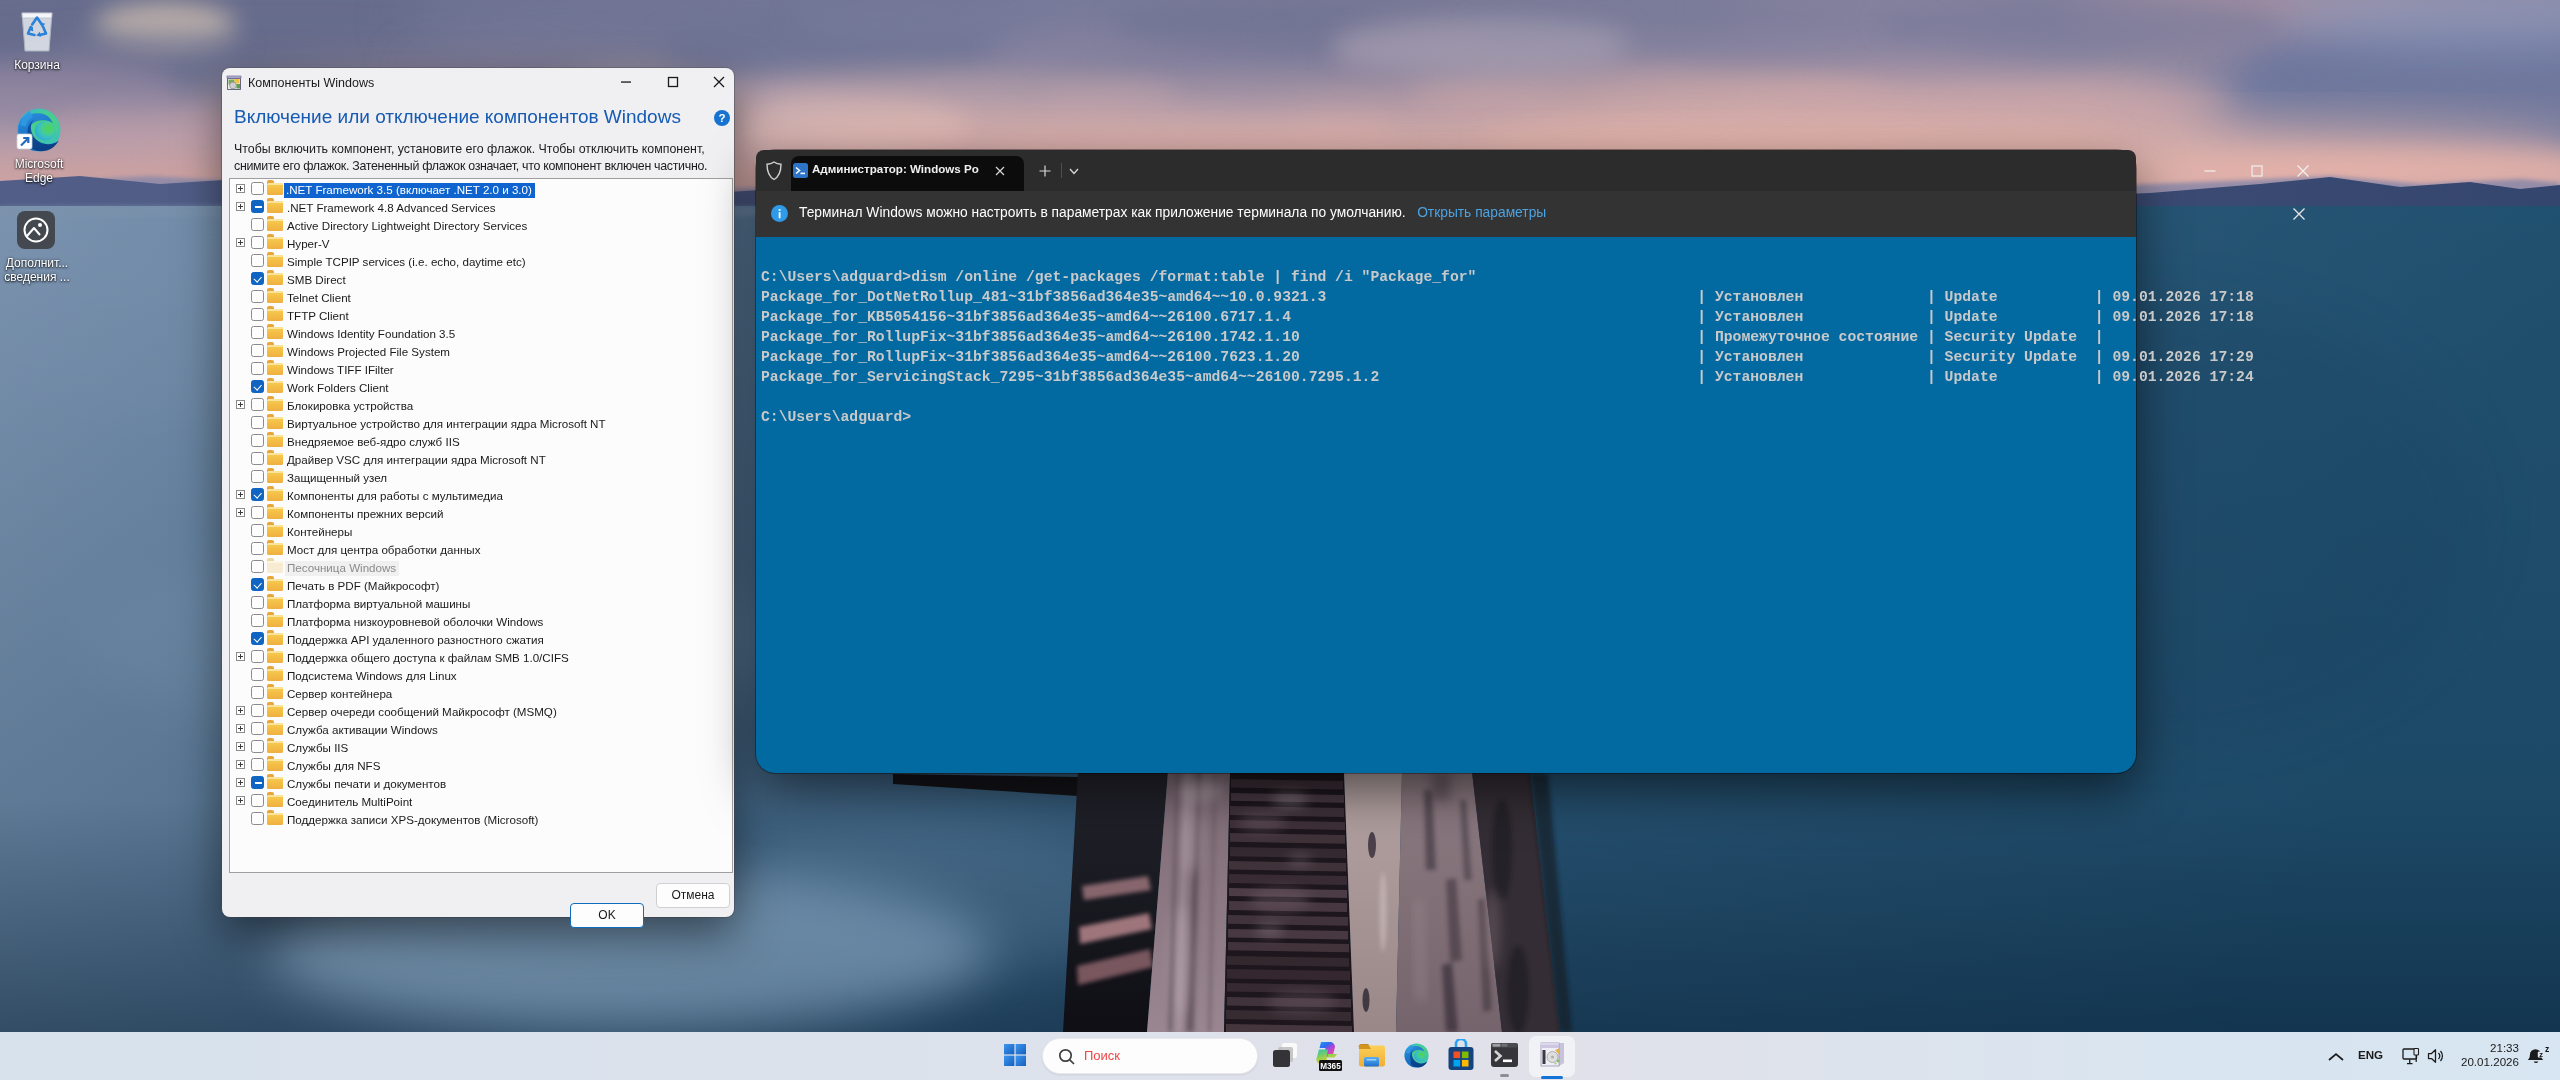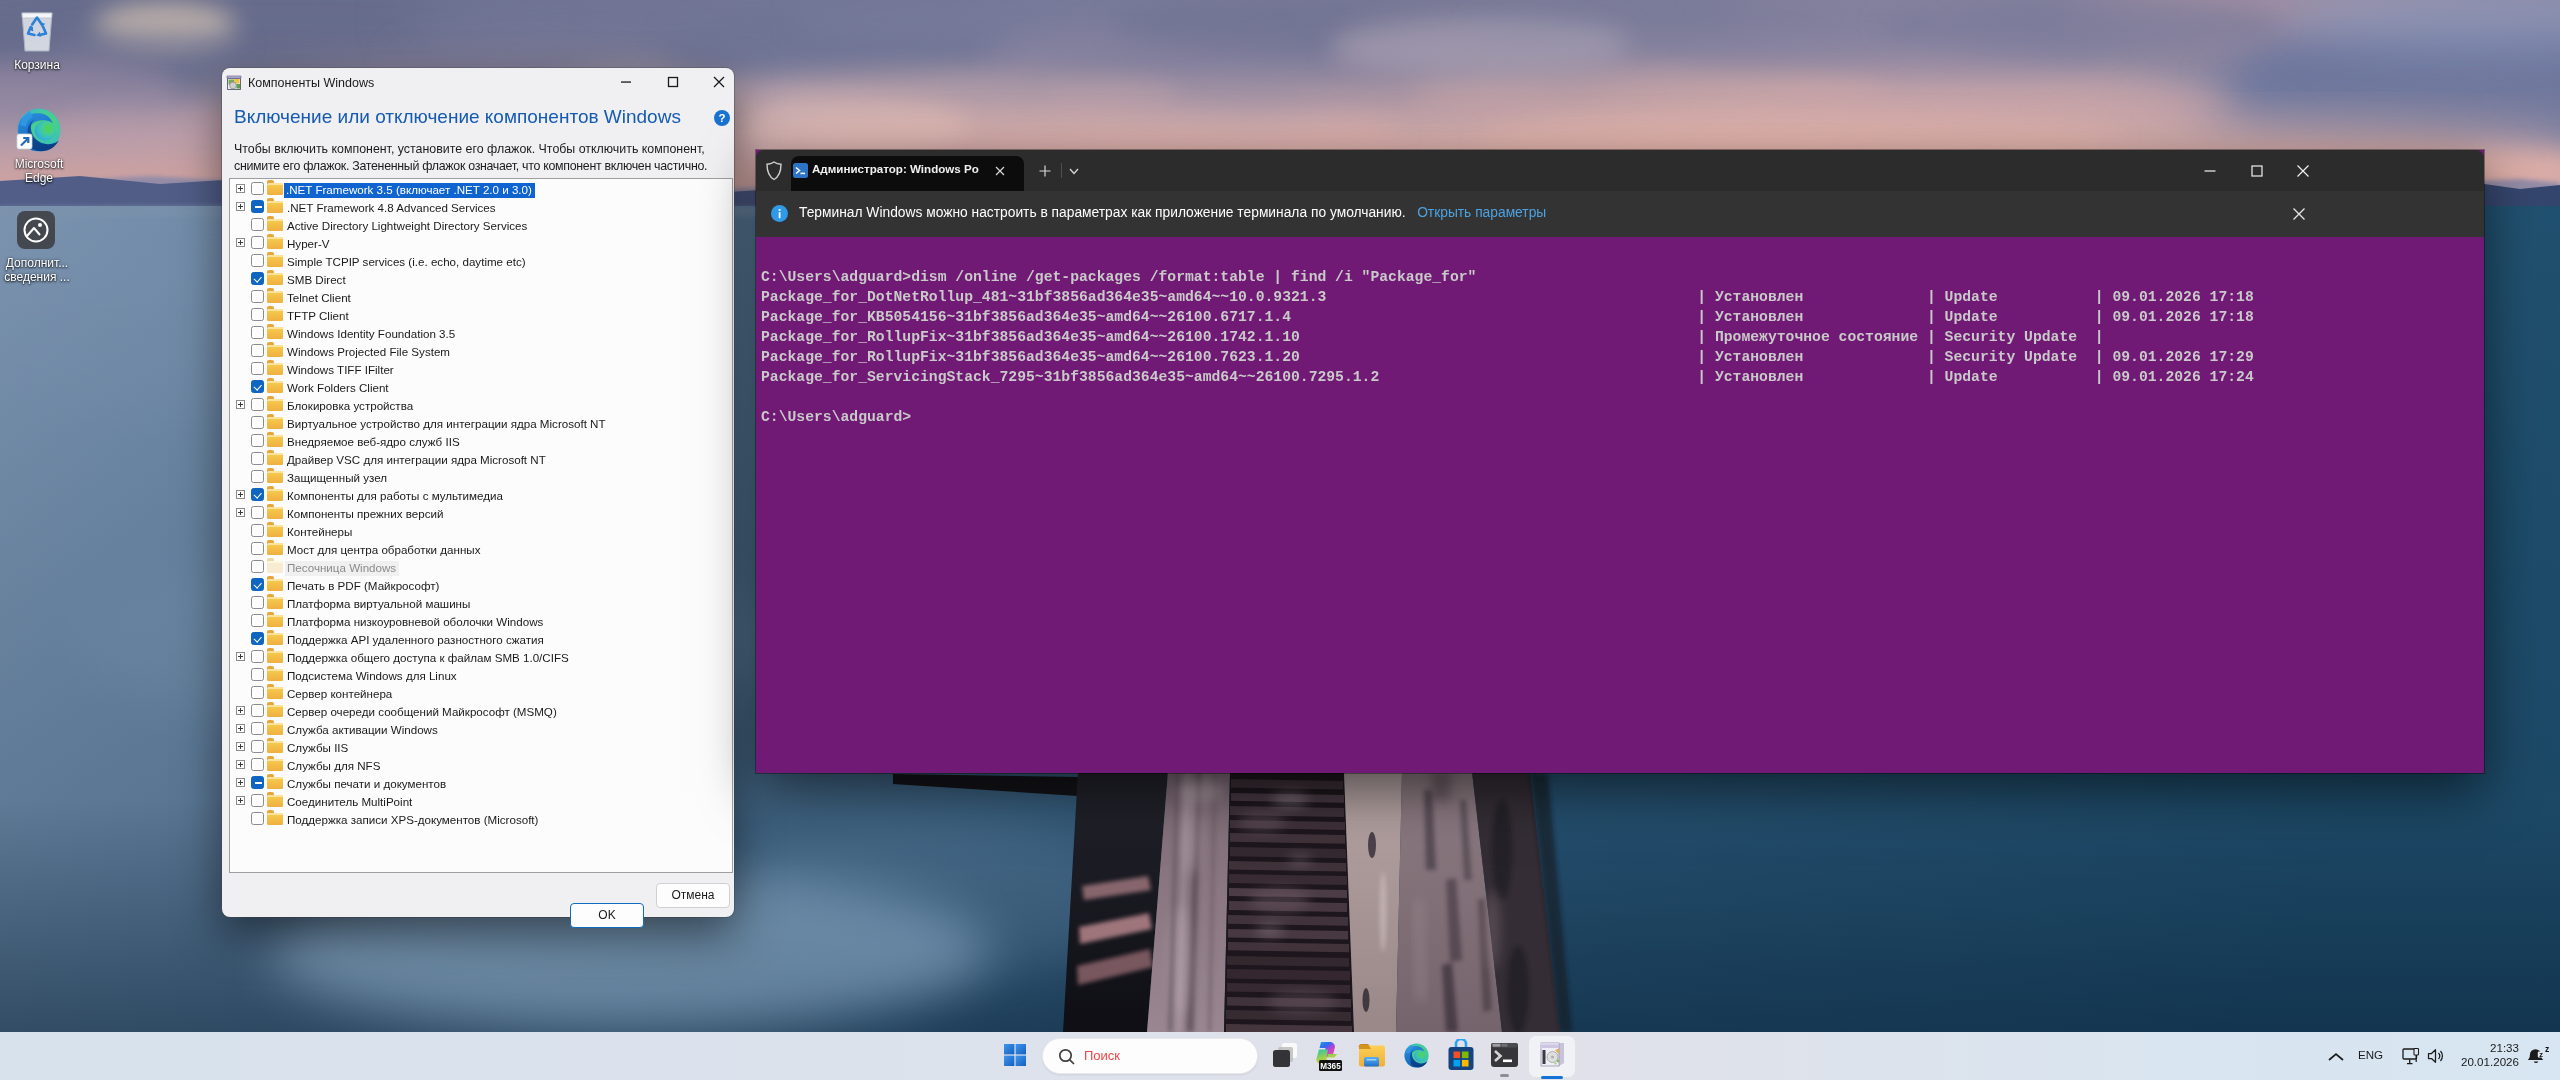--- a/index.html
+++ b/index.html
@@ -22,21 +22,21 @@
 .cb.pt{background:#1064c2;border-color:#1064c2}
 .cb.pt::before{content:'';position:absolute;left:2.5px;top:4.6px;width:7px;height:2.2px;background:#fff}
 .fd{position:absolute;left:37px;top:2.5px;width:16px;height:12.5px;background:linear-gradient(180deg,#f8ce52 0%,#f3bc45 55%,#eeb040 100%);border-radius:1.5px}
 .fd::before{content:'';position:absolute;left:0;top:-2.5px;width:7px;height:4px;background:#e8a53a;border-radius:2px 2px 0 0}
 .fd::after{content:'';position:absolute;left:0;top:0;width:16px;height:2.5px;background:#fbe39b;border-radius:1.5px 1.5px 0 0}
 .fdd{background:#f7ecd2}.fdd::before{background:#ecd9a8}.fdd::after{background:#fdf6e0}
 .lb{position:absolute;left:57px;top:2.5px;font-size:11.6px;line-height:14px;color:#1a1a1a;white-space:nowrap}
 .lsel{background:#0f64cf;color:#fff;padding:0 3px 1px 2px;margin-left:-3px}
 .ldis{color:#8b8b8b;background:#f0f0f0;padding:0 3px 1px 2px;margin-left:-2px}
 .btn{position:absolute;width:74px;height:25px;background:#fdfdfd;border:1px solid #d0d0d0;border-radius:4px;font-size:12px;color:#1a1a1a;text-align:center;line-height:23px}
-#term{position:absolute;left:756px;top:150px;width:1728px;height:623px;border-radius:0;background:#701a75;box-shadow:0 18px 50px rgba(0,0,0,.55),0 0 0 1px rgba(0,0,0,.35)}
+#term{position:absolute;left:756px;top:150px;width:1380px;height:623px;border-radius:19px;background:#0369a1;box-shadow:0 18px 50px rgba(0,0,0,.55),0 0 0 1px rgba(0,0,0,.35)}
 #term .bar{position:absolute;left:0;top:0;width:100%;height:41px;background:#2c2c2c;border-radius:8px 8px 0 0}
 #term .tab{position:absolute;left:35px;top:6px;width:233px;height:35px;background:#0c0c0c;border-radius:8px 8px 0 0}
 #term .tabttl{position:absolute;left:56px;top:12px;width:167px;font-size:11.6px;font-weight:bold;color:#f0f0f0;white-space:nowrap;overflow:hidden}
 #term .banner{position:absolute;left:0;top:41px;width:100%;height:46px;background:#333}
 #term .bantxt{position:absolute;left:43px;top:14px;font-size:13.8px;color:#fff}
 #term .banlink{color:#4da2e0}
 #term pre{position:absolute;left:5px;top:117px;font-family:"Liberation Mono",monospace;font-size:14.73px;line-height:20px;color:#c9c9c9;font-weight:bold}
 #tb{position:absolute;left:0;top:1032px;width:2560px;height:48px;background:linear-gradient(90deg,#d7e2ed 0%,#dde2ec 42%,#e1e1e9 60%,#d9e5f0 85%,#d7e6f2 100%)}
 #tb .ticon{position:absolute;top:0;width:44px;height:48px}
 #search{position:absolute;left:1042px;top:6px;width:216px;height:36px;background:#fdfdfe;border:1px solid #e9e9ec;border-radius:18px;box-shadow:0 1px 2px rgba(0,0,0,.08)}
@@ -666,21 +666,21 @@
    <circle cx="14.5" cy="17" r="1.6" fill="#b0b0b0"></circle>
    <path d="M17,10 l4,-1.5 v6 Z" fill="#e0b24c"></path>
    <circle cx="20" cy="21" r="1.4" fill="#7ec15e"></circle>
         <circle cx="17.5" cy="23.5" r="1.1" fill="#9fd16e"></circle>
   </svg>
  </div>
  <div class="abs" style="left:1541px;top:44px;width:22px;height:3.4px;border-radius:2px;background:#1473d6"></div>
  <svg class="tray" style="left:2327px;top:19px;position:absolute" width="18" height="12">
       <path d="M2,9 L9,3 L16,9" stroke="#1b1b1b" stroke-width="1.7" fill="none"></path>
     </svg>
- <div class="tray" style="left:2358px;top:16px;position:absolute;font-size:11.6px;font-weight:normal">ENG</div>
+ <div class="tray" style="left:2358px;top:16px;position:absolute;font-size:11.6px;font-weight:bold">ENG</div>
  <svg class="tray" style="left:2402px;top:16px;position:absolute" width="19" height="17" viewBox="0 0 19 17">
   <rect x="1" y="1" width="13.5" height="10" rx="1" fill="none" stroke="#1b1b1b" stroke-width="1.3"></rect>
   <path d="M5,15.6 h5.5 M7.7,11.5 v3.5" stroke="#1b1b1b" stroke-width="1.3"></path>
   <rect x="12" y="0.5" width="4.5" height="6.5" rx="0.8" fill="#dde8f2" stroke="#1b1b1b" stroke-width="1.1"></rect>
   <path d="M14.2,7 v7" stroke="#1b1b1b" stroke-width="1.2"></path>
  </svg>
  <svg class="tray" style="left:2427px;top:16px;position:absolute" width="18" height="16" viewBox="0 0 18 16">
   <path d="M1.5,5.5 h3 l4,-3.8 v12.6 l-4,-3.8 h-3 Z" fill="none" stroke="#1b1b1b" stroke-width="1.25" stroke-linejoin="round"></path>
   <path d="M11.5,5 a4.5,4.5 0 0 1 0,6" stroke="#1b1b1b" stroke-width="1.25" fill="none"></path>
   <path d="M13.5,3 a7.5,7.5 0 0 1 0,10" stroke="#1b1b1b" stroke-width="1.25" fill="none"></path>

